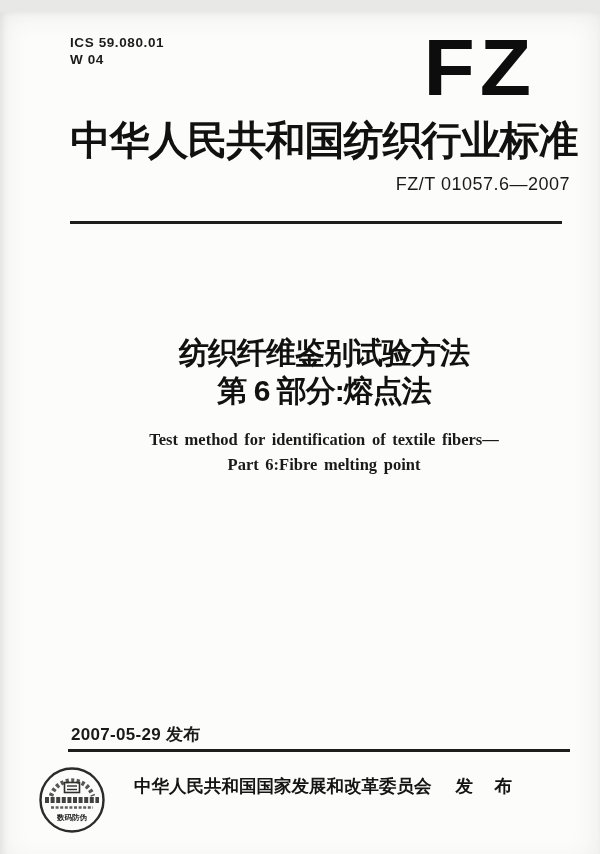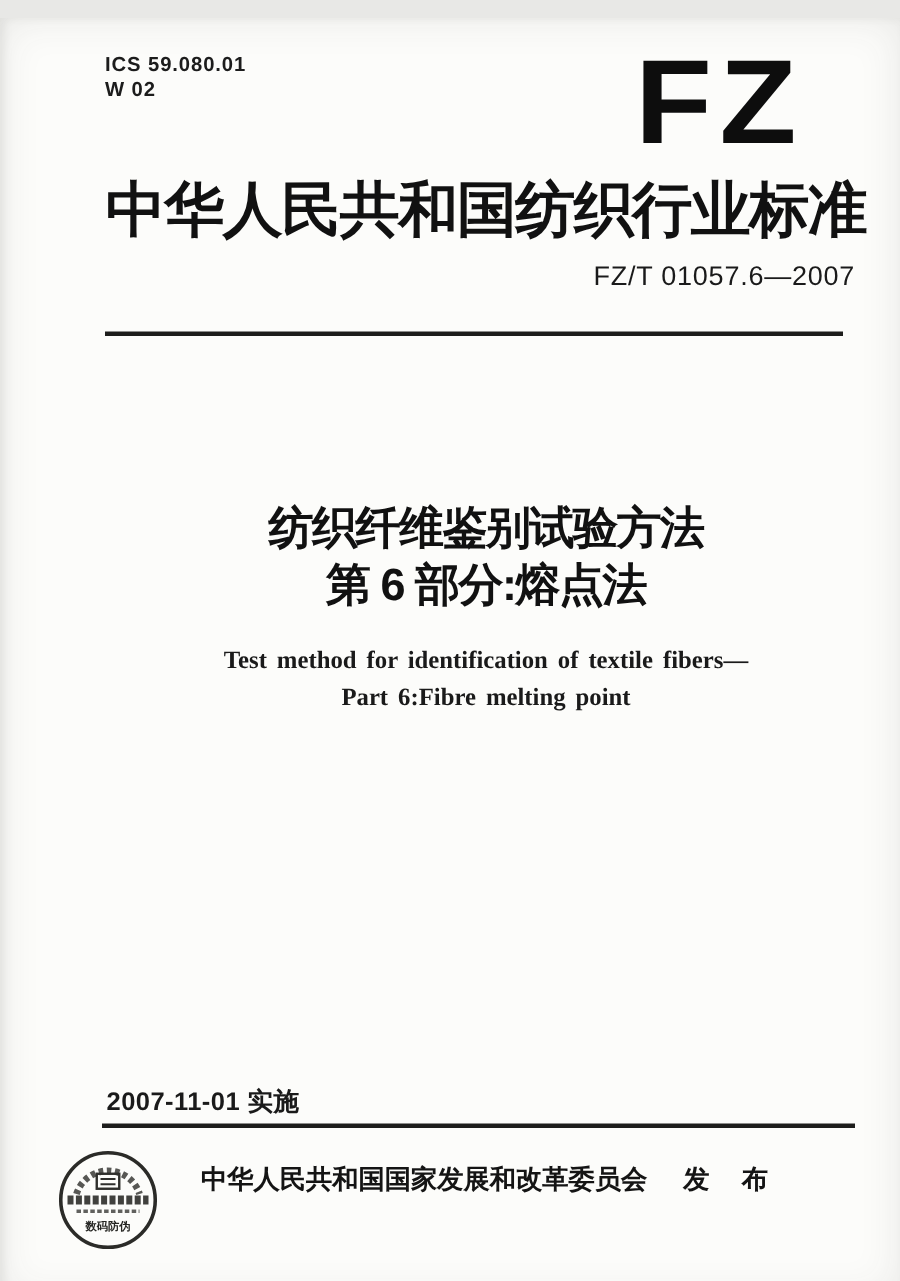--- a/index.html
+++ b/index.html
@@ -138,21 +138,21 @@
     height: 70px;
   }
 </style>
 </head>
 <body>
 
 <div class="page">
 
   <div class="ics-block">
     <div>ICS 59.080.01</div>
-    <div>W 02</div>
+    <div>W 04</div>
   </div>
 
   <div class="fz-logo">FZ</div>
 
   <div class="std-category">中华人民共和国纺织行业标准</div>
 
   <div class="std-number-block">
     <div class="std-number">FZ/T 01057.6—2007</div>
   </div>
 
@@ -162,21 +162,21 @@
     <div>纺织纤维鉴别试验方法</div>
     <div>第 6 部分:熔点法</div>
   </div>
 
   <div class="en-title">
     <div>Test method for identification of textile fibers—</div>
     <div>Part 6:Fibre melting point</div>
   </div>
 
   <div class="dates-row">
-    <span>2007-11-01 实施</span>
+    <span>2007-05-29 发布</span>
   </div>
 
   <div class="rule rule-bottom"></div>
 
   <svg class="seal" viewBox="0 0 70 70" aria-hidden="true">
     <circle cx="35" cy="35" r="31.5" fill="none" stroke="#2b2b28" stroke-width="2.4"></circle>
     <path d="M 14,31 A 22,22 0 0 1 56,31" fill="none" stroke="#3a3a36" stroke-width="4.5" stroke-dasharray="3 2.4" opacity="0.85"></path>
     <rect x="27.5" y="17.5" width="15" height="10" fill="none" stroke="#2f2f2c" stroke-width="1.6"></rect>
     <line x1="30" y1="21" x2="40" y2="21" stroke="#2f2f2c" stroke-width="1.4"></line>
     <line x1="30" y1="24.5" x2="40" y2="24.5" stroke="#2f2f2c" stroke-width="1.4"></line>

